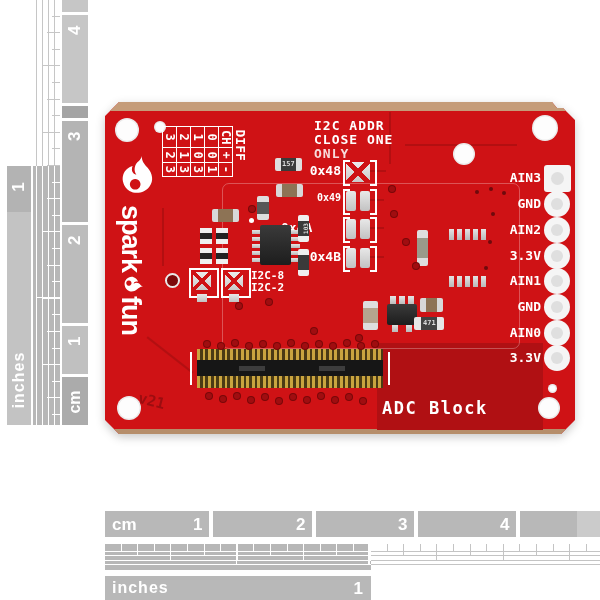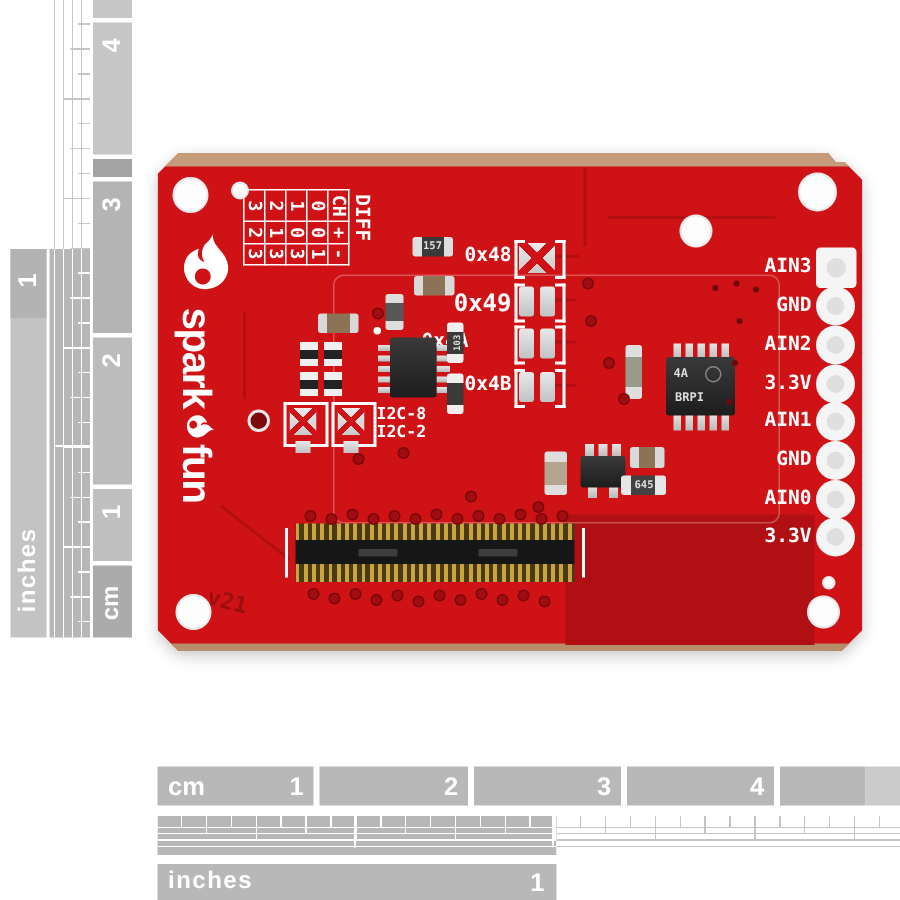--- a/index.html
+++ b/index.html
@@ -210,23 +210,28 @@
             <tr>
               <td>3</td>
               <td>2</td>
               <td>3</td>
             </tr>
           </tbody>
             </table>
         </div>
       </div>
 
+      <div class="abs mono" style="left:209px;top:17px;font-size:13px;line-height:14px;letter-spacing:1px;">
+        <div>I2C ADDR</div>
+        <div>CLOSE ONE</div>
+        <div style="opacity:.85;">ONLY</div>
+      </div>
 
       <div class="abs mono" style="left:176px;top:61px;width:60px;text-align:right;font-size:13px;">0x48</div>
-      <div class="abs mono" style="left:176px;top:90px;width:60px;text-align:right;font-size:16px;">0x49</div>
+      <div class="abs mono" style="left:176px;top:90px;width:60px;text-align:right;font-size:10px;">0x49</div>
       <div class="abs mono" style="left:176px;top:118px;width:60px;text-align:left;font-size:13px;">0x4A</div>
       <div class="abs mono" style="left:176px;top:147px;width:60px;text-align:right;font-size:13px;">0x4B</div>
 
       <div class="brk brkL" style="left:238px;top:58px;height:22px;"></div>
       <div class="brk brkR" style="left:265px;top:58px;height:22px;"></div>
       <div class="jx" style="left:241px;top:60px;width:24px;height:20px;"></div>
 
       <div class="brk brkL" style="left:238px;top:87px;height:22px;"></div>
       <div class="brk brkR" style="left:265px;top:87px;height:22px;"></div>
       <div class="abs silver" style="left:241px;top:89px;width:10px;height:20px;border-radius:2px;"></div>
@@ -286,36 +291,31 @@
       <div class="lead" style="left:344px;top:127px;width:5px;height:11px;"></div>
       <div class="lead" style="left:352px;top:127px;width:5px;height:11px;"></div>
       <div class="lead" style="left:360px;top:127px;width:5px;height:11px;"></div>
       <div class="lead" style="left:368px;top:127px;width:5px;height:11px;"></div>
       <div class="lead" style="left:376px;top:127px;width:5px;height:11px;"></div>
       <div class="lead" style="left:344px;top:174px;width:5px;height:11px;"></div>
       <div class="lead" style="left:352px;top:174px;width:5px;height:11px;"></div>
       <div class="lead" style="left:360px;top:174px;width:5px;height:11px;"></div>
       <div class="lead" style="left:368px;top:174px;width:5px;height:11px;"></div>
       <div class="lead" style="left:376px;top:174px;width:5px;height:11px;"></div>
-      <div class="icbody" style="left:339px;top:136px;width:46px;height:39px;">
-        <span class="restxt" style="left:5px;top:6px;font-size:8px;">4A</span>
-        <span class="restxt" style="left:6px;top:22px;font-size:8px;">BRPI</span>
-        <span class="abs" style="left:26px;top:6px;width:9px;height:9px;border-radius:50%;border:1.5px solid #888;"></span>
-      </div>
       <div class="abs" style="left:312px;top:128px;width:11px;height:36px;border-radius:2px;background:linear-gradient(180deg,#dedede 0 8px,#9a9a8a 8px 28px,#dedede 28px);"></div>
 
       <div class="lead" style="left:285px;top:194px;width:6px;height:9px;"></div>
       <div class="lead" style="left:294px;top:194px;width:6px;height:9px;"></div>
       <div class="lead" style="left:303px;top:194px;width:6px;height:9px;"></div>
       <div class="lead" style="left:287px;top:222px;width:6px;height:8px;"></div>
       <div class="lead" style="left:301px;top:222px;width:6px;height:8px;"></div>
       <div class="icbody" style="left:282px;top:202px;width:30px;height:21px;"></div>
       <div class="tancap" style="left:315px;top:196px;width:23px;height:14px;"></div>
       <div class="abs" style="left:309px;top:215px;width:30px;height:13px;border-radius:2px;background:linear-gradient(90deg,#e6e6e6 0 7px,#424242 7px 23px,#e6e6e6 23px);">
-        <span class="restxt" style="left:9px;top:2px;">645</span>
+        <span class="restxt" style="left:9px;top:2px;">471</span>
       </div>
       <div class="abs" style="left:258px;top:199px;width:15px;height:29px;border-radius:2px;background:linear-gradient(180deg,#dedede 0 7px,#b5a48e 7px 22px,#dedede 22px);"></div>
 
       <div class="abs" style="left:85px;top:250px;width:2px;height:33px;background:#fff;"></div>
       <div class="abs" style="left:283px;top:250px;width:2px;height:33px;background:#fff;"></div>
       <div class="abs" style="left:92px;top:247px;width:186px;height:12px;background:repeating-linear-gradient(90deg,#c9a43f 0 2.6px,#4a3a14 2.6px 5.5px);"></div>
       <div class="abs" style="left:92px;top:258px;width:186px;height:17px;background:#161616;">
         <div class="abs" style="left:42px;top:6px;width:26px;height:5px;background:#3d3d3d;"></div>
         <div class="abs" style="left:122px;top:6px;width:26px;height:5px;background:#3d3d3d;"></div>
       </div>
@@ -388,18 +388,19 @@
 
       <div class="abs mono" style="left:378px;top:68px;width:58px;text-align:right;font-size:13px;">AIN3</div>
       <div class="abs mono" style="left:378px;top:94px;width:58px;text-align:right;font-size:13px;">GND</div>
       <div class="abs mono" style="left:378px;top:120px;width:58px;text-align:right;font-size:13px;">AIN2</div>
       <div class="abs mono" style="left:378px;top:146px;width:58px;text-align:right;font-size:13px;">3.3V</div>
       <div class="abs mono" style="left:378px;top:171px;width:58px;text-align:right;font-size:13px;">AIN1</div>
       <div class="abs mono" style="left:378px;top:197px;width:58px;text-align:right;font-size:13px;">GND</div>
       <div class="abs mono" style="left:378px;top:223px;width:58px;text-align:right;font-size:13px;">AIN0</div>
       <div class="abs mono" style="left:378px;top:248px;width:58px;text-align:right;font-size:13px;">3.3V</div>
 
+      <div class="abs mono" style="left:277px;top:296px;font-size:17px;letter-spacing:1.5px;">ADC Block</div>
 
       <div class="abs mono" style="left:33px;top:290px;font-size:15px;color:#9c0d10;transform:rotate(14deg);">v21</div>
 
     </div>
   </div>
 </div>
 
 </body></html>

